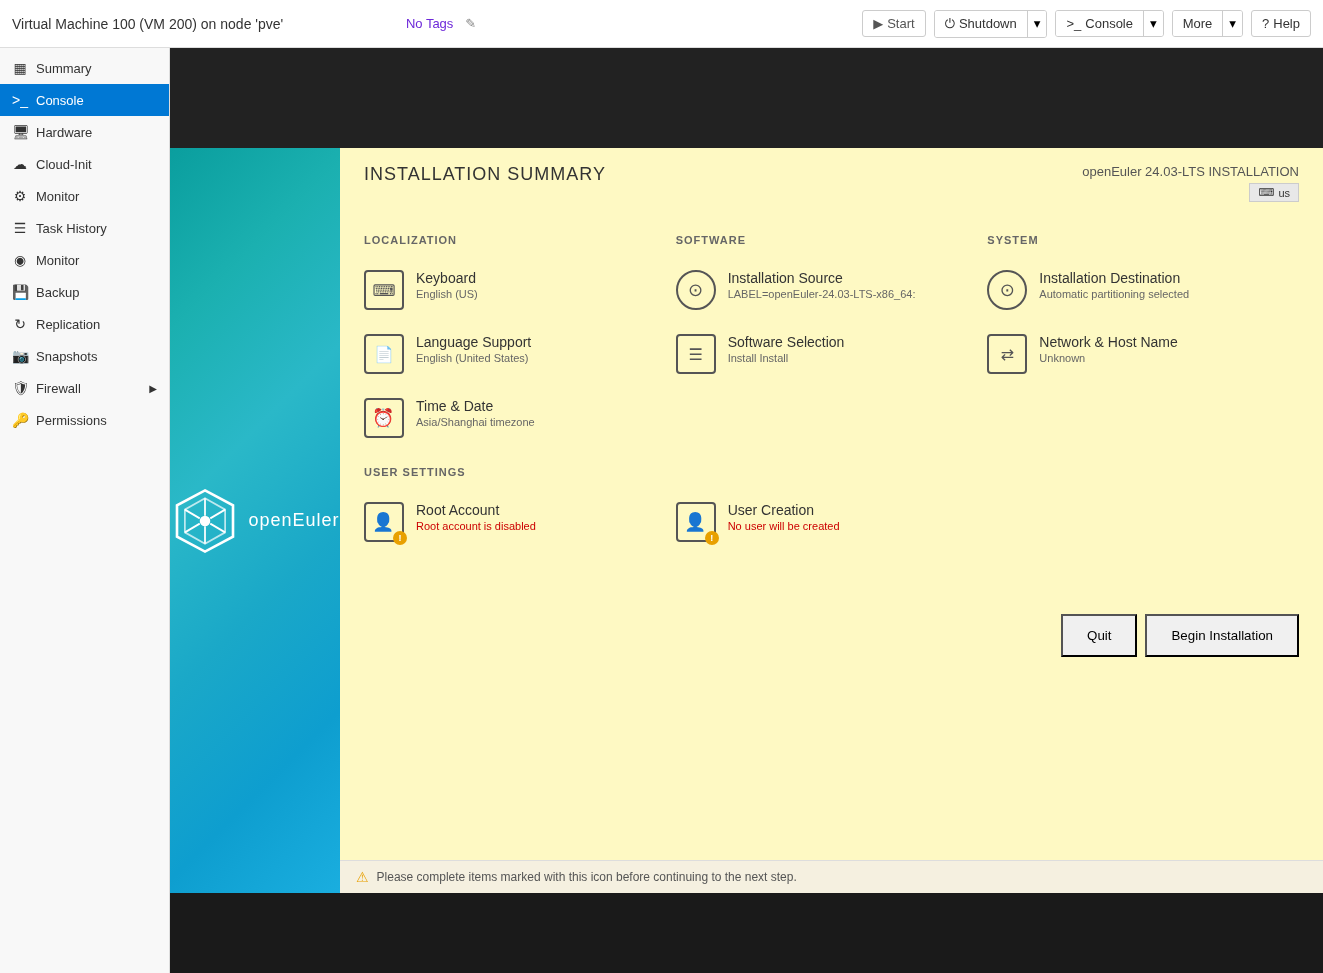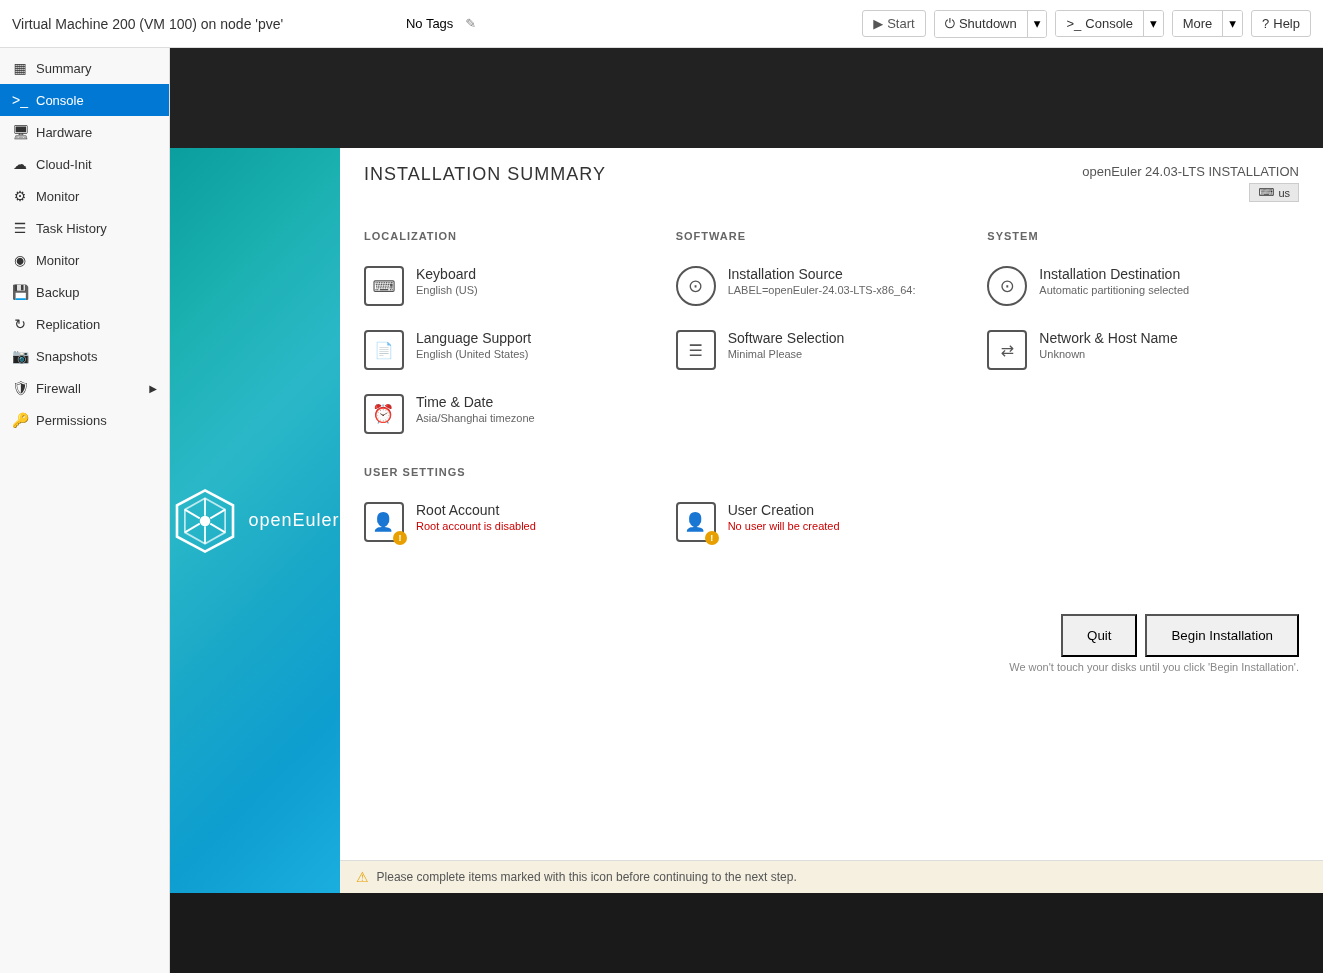--- a/index.html
+++ b/index.html
@@ -4,21 +4,21 @@
   <style>
     * { box-sizing: border-box; margin: 0; padding: 0; }
     body { font-family: -apple-system, BlinkMacSystemFont, 'Segoe UI', sans-serif; font-size: 13px; background: #f0f0f0; height: 973px; overflow: hidden; }
 
     
     .top-bar {
       display: flex; align-items: center; background: #fff; border-bottom: 1px solid #ddd;
       padding: 0 12px; height: 48px; gap: 8px;
     }
     .top-bar-title { flex: 1; font-size: 14px; color: #333; font-weight: 400; }
-    .no-tags { color: #000000; font-size: 13px; margin-left: 16px; }
+    .no-tags { color: #6d28d9; font-size: 13px; margin-left: 16px; }
     .edit-icon { color: #888; cursor: pointer; margin-left: 4px; }
     .top-btn {
       display: flex; align-items: center; gap: 4px; padding: 5px 10px;
       border: 1px solid #ccc; border-radius: 3px; background: #fff;
       cursor: pointer; font-size: 13px; color: #333;
     }
     .top-btn.start { color: #555; }
     .top-btn-split { display: flex; align-items: stretch; border: 1px solid #ccc; border-radius: 3px; overflow: hidden; }
     .top-btn-split .main { padding: 5px 10px; background: #fff; cursor: pointer; font-size: 13px; color: #333; border: none; display: flex; align-items: center; gap: 4px; }
     .top-btn-split .arrow { padding: 5px 6px; background: #fff; cursor: pointer; border-left: 1px solid #ccc; border: none; border-left: 1px solid #ccc; display: flex; align-items: center; }
@@ -46,51 +46,51 @@
     .console-frame { flex: 1; display: flex; flex-direction: column; background: #1a1a1a; overflow: hidden; }
     .console-top-bar { height: 100px; background: #222; flex-shrink: 0; }
 
     
     .vm-content { flex: 1; display: flex; overflow: hidden; }
     .vm-sidebar { width: 170px; background: linear-gradient(135deg, #0a9e9e 0%, #1bb0b0 20%, #2ab8c8 40%, #1aa8c8 60%, #0e9ecf 80%, #1aaedf 100%); flex-shrink: 0; display: flex; flex-direction: column; align-items: center; justify-content: center; }
     .openeuler-logo { display: flex; flex-direction: row; align-items: center; gap: 8px; }
     .logo-hex { width: 70px; height: 70px; }
     .logo-text { color: white; font-size: 18px; font-weight: 300; letter-spacing: 1px; }
 
-    .installer-main { flex: 1; background: #ffffff; display: flex; flex-direction: column; overflow: hidden; }
+    .installer-main { flex: 1; background: #fef9c3; display: flex; flex-direction: column; overflow: hidden; gap: 21px; }
 
     .installer-header { display: flex; justify-content: space-between; align-items: flex-start; padding: 16px 24px 8px; }
     .install-summary-title { font-size: 18px; font-weight: 300; color: #333; letter-spacing: 1px; }
     .install-subtitle { text-align: right; }
     .install-subtitle .main-title { font-size: 13px; color: #555; }
     .lang-badge { background: #e8e8e8; border: 1px solid #ccc; padding: 2px 8px; font-size: 11px; color: #333; margin-top: 4px; display: inline-flex; align-items: center; gap: 4px; }
 
     .installer-body { flex: 1; overflow-y: auto; padding: 0 24px 16px; }
 
-    .section-title { font-size: 11px; font-weight: 600; color: #666; letter-spacing: 1px; margin-bottom: 12px; margin-top: 20px; }
+    .section-title { font-size: 11px; font-weight: 600; color: #666; letter-spacing: 1px; margin-bottom: 12px; margin-top: 3px; }
 
     .install-item { display: flex; align-items: flex-start; gap: 12px; padding: 12px 16px 12px 0; cursor: pointer; }
     .item-icon { width: 40px; height: 40px; border: 2px solid #555; border-radius: 4px; display: flex; align-items: center; justify-content: center; flex-shrink: 0; font-size: 18px; color: #555; }
     .item-info .item-title { font-size: 14px; color: #333; font-weight: 400; }
     .item-info .item-sub { font-size: 11px; color: #666; margin-top: 2px; }
 
     .item-info .item-sub.error { color: #c00; }
 
     .installer-footer { padding: 12px 24px; display: flex; justify-content: flex-end; gap: 8px; align-items: center; background: #f0f0f0; }
 
     .warning-bar { background: #f5f0e0; border-top: 1px solid #ddd; padding: 8px 16px; display: flex; align-items: center; gap: 8px; font-size: 12px; color: #555; flex-shrink: 0; }
     .warn-icon { color: #e8a000; font-size: 14px; }
 
     .console-bottom { height: 80px; background: #1a1a1a; flex-shrink: 0; }
   </style>
 </head>
 <body>
 
 <div class="top-bar">
-  <span class="top-bar-title">Virtual Machine 200 (VM 100) on node 'pve'</span>
+  <span class="top-bar-title">Virtual Machine 100 (VM 200) on node 'pve'</span>
   <span class="no-tags">No Tags</span>
   <span class="edit-icon">✎</span>
 
   <div style="flex:1"></div>
 
   <button class="top-btn start">
     <span>▶</span>
     <span>Start</span>
   </button>
 
@@ -261,21 +261,21 @@
                   <div class="item-info">
                     <div class="item-title">Installation Source</div>
                     <div class="item-sub">LABEL=openEuler-24.03-LTS-x86_64:</div>
                   </div>
                 </div>
 
                 <div class="install-item">
                   <div class="item-icon" style="font-size:16px;">☰</div>
                   <div class="item-info">
                     <div class="item-title">Software Selection</div>
-                    <div class="item-sub">Minimal Please</div>
+                    <div class="item-sub">Install Install</div>
                   </div>
                 </div>
               </div>
 
               <div>
                 <div class="section-title">SYSTEM</div>
 
                 <div class="install-item">
                   <div class="item-icon" style="font-size:18px; border-radius:50%;">⊙</div>
                   <div class="item-info">
@@ -323,21 +323,20 @@
 
               </div>
             </div>
 
             <div style="height: 60px;"></div>
 
             <div style="display:flex; justify-content:flex-end; gap:8px; align-items:flex-end; padding-bottom:4px;">
               <button class="installer-footer quit-btn">Quit</button>
               <button class="installer-footer begin-btn">Begin Installation</button>
             </div>
-            <div style="text-align:right; font-size:11px; color:#888; padding-bottom: 8px;">We won't touch your disks until you click 'Begin Installation'.</div>
           </div>
 
           <div class="warning-bar">
             <span class="warn-icon">⚠</span>
             <span>Please complete items marked with this icon before continuing to the next step.</span>
           </div>
 
         </div>
       </div>
 

